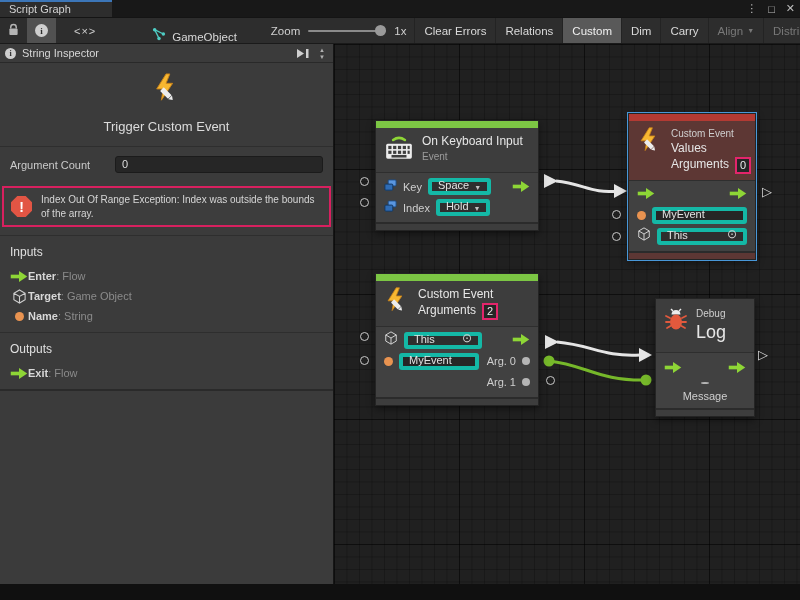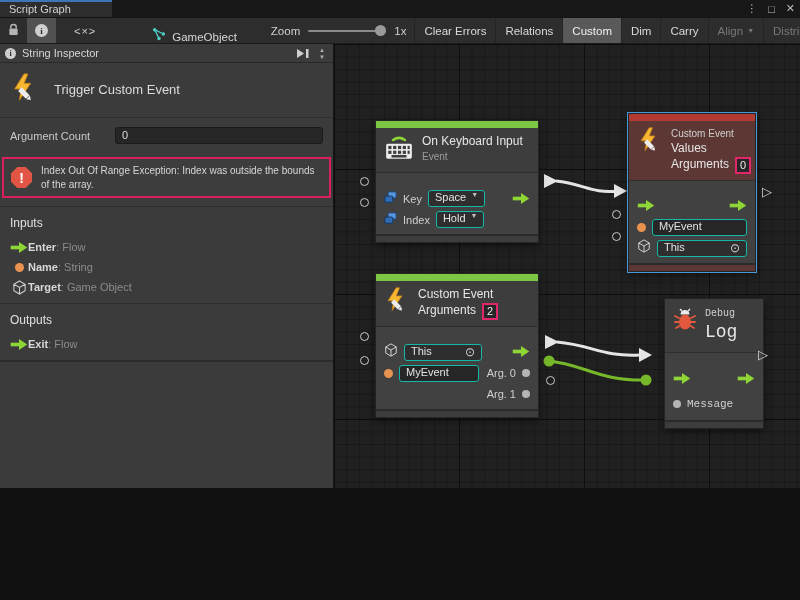--- a/index.html
+++ b/index.html
@@ -1,17 +1,17 @@
 <!DOCTYPE html>
 <html><head>
 <meta charset="utf-8">
 <style>
   * { margin:0; padding:0; box-sizing:border-box; }
   body { background:#101010; font-family:"Liberation Sans", sans-serif; }
-  .window { position:relative; width:800px; height:488px; background:#4d7c0f; overflow:hidden; color:#d4d4d4; }
+  .window { position:relative; width:800px; height:584px; background:#4d7c0f; overflow:hidden; color:#d4d4d4; }
 
   
   .tabbar { height:17px; background:#181818; position:relative; display:flex; }
   .tab { width:112px; background:#2d2d2d; border-top:2px solid #3c76b8; font-size:11px; color:#d2d2d2; padding:1px 0 0 9px; }
   .win-controls { position:absolute; right:5px; top:0; height:17px; display:flex; gap:11px; align-items:center; font-size:11px; color:#bdbdbd; }
   .win-controls span { cursor:default; }
 
   
   .toolbar { height:27px; background:#2d2d2d; border-top:1px solid #141414; border-bottom:1px solid #1a1a1a; display:flex; align-items:stretch; font-size:11.5px; white-space:nowrap; overflow:hidden; }
   .tb-icon-btn { display:flex; align-items:center; justify-content:center; padding:0 8px; }
@@ -32,21 +32,21 @@
   
   .main { display:flex; height:555px; }
 
   
   .inspector { width:334px; background:#3b3b3b; border-right:1px solid #161616; font-size:11px; }
   .insp-header { height:19px; border-bottom:1px solid #292929; display:flex; align-items:center; gap:6px; padding:0 5px; }
   .insp-header-title { color:#d6d6d6; flex:1; }
   .insp-header .info-circle { width:11px; height:11px; font-size:8px; }
   .dock-btn, .spinner { display:flex; align-items:center; }
   .spinner { flex-direction:column; gap:1px; font-size:6px; color:#b0b0b0; line-height:1; padding:0 3px; }
-  .insp-title-row { padding:10px 10px 12px; display:flex; align-items:center; gap:14px; border-bottom:1px solid #2e2e2e; }
+  .insp-title-row { padding:10px 10px 12px; display:flex; align-items:center; gap:14px; border-bottom:1px solid #2e2e2e;flex-direction:column; }
   .insp-title { font-size:13px; color:#dcdcdc; }
   .field-row { display:flex; align-items:center; padding:9px 10px 6px; }
   .field-label { flex:0 0 105px; color:#cacaca; }
   .field-input { flex:1; height:17px; background:#262626; border:1px solid #1b1b1b; border-radius:3px; padding:1px 6px; color:#dedede; font-size:11px; }
   .error-box { margin:7px 2px 8px; border:2px solid #d8205f; background:#3d3d3d; display:flex; gap:9px; align-items:center; padding:5px 7px; }
   .error-icon { flex:0 0 21px; width:21px; height:21px; background:#e25544; clip-path:polygon(30% 0,70% 0,100% 30%,100% 70%,70% 100%,30% 100%,0 70%,0 30%); color:#fff; font-weight:bold; font-size:14px; display:flex; align-items:center; justify-content:center; }
   .error-text { font-size:10px; line-height:1.35; color:#d6d6d6; }
   .section { border-top:1px solid #2e2e2e; padding-bottom:6px; }
   .section-title { font-size:12px; color:#e0e0e0; padding:9px 10px 7px; }
   .port-row { display:flex; align-items:center; padding:3px 10px; height:20px; }
@@ -67,40 +67,40 @@
       linear-gradient(to bottom, rgba(0,0,0,.22) 1px, transparent 1px);
     background-size:125px 125px,125px 125px,12.5px 12.5px,12.5px 12.5px; }
   .wires { position:absolute; left:0; top:0; pointer-events:none; }
 
   .node { position:absolute; border:1px solid #242424; box-shadow:0 3px 8px rgba(0,0,0,.45); }
   .topbar { height:7px; }
   .topbar.green { background:#7cc644; }
   .topbar.red { background:#b23a33; }
   .nhead { background:#3d3d3d; display:flex; gap:8px; padding:6px 8px; align-items:flex-start; }
   .nhead.maroon, .nfoot.maroon { background:#5d3734; }
-  .nbody { background:#414141; border-top:1px solid #2e2e2e; padding:15px 0 4px; }
+  .nbody { background:#414141; border-top:1px solid #2e2e2e; padding:3px 0 4px; }
   .nfoot { height:8px; background:#3d3d3d; border-top:2px solid #2b2b2b; }
   .node-title { font-size:12px; color:#e6e6e6; line-height:1.3; }
   .node-sub { font-size:10px; color:#9c9c9c; line-height:1.3; }
   .node-kind { font-size:10px; color:#cfcfcf; line-height:1.4; }
   .nrow { display:flex; align-items:center; gap:6px; padding:2px 8px; height:21px; }
   .nlabel { font-size:11px; color:#cfcfcf; }
-  .nfield, .ndrop { background:#262626; border:1px solid #14b8a6; border-radius:3px; height:17px; font-size:11px; color:#e2e2e2; display:flex; align-items:flex-start; padding:0 6px; gap:5px; }
+  .nfield, .ndrop { background:#262626; border:4px solid #14b8a6; border-radius:3px; height:17px; font-size:11px; color:#e2e2e2; display:flex; align-items:flex-end; padding:0 6px; gap:5px; }
   .ndrop { background:#2e2e2e; }
   .ndrop .caret { color:#c0c0c0; }
   .flow-arrow { width:18px; height:11px; flex:0 0 18px; }
   .push { margin-left:auto; }
   .count-badge { display:inline-flex; min-width:12px; height:17px; align-items:center; justify-content:center; background:#262626; border:2px solid #e3256b; padding:0 3px; font-size:11px; color:#eaeaea; margin-left:6px; }
   .selected { box-shadow:0 0 0 1px #4897d8, 0 3px 8px rgba(0,0,0,.45); }
   .target-glyph { color:#cfcfcf; font-size:12px; }
 
   #node-keyboard { left:41px; top:76px; width:164px; }
   #node-trigger  { left:294px; top:69px; width:128px; }
   #node-receiver { left:41px; top:229px; width:164px; }
-  #node-debug    { left:330px; top:254px; width:100px;font-family:Liberation Mono, monospace; }
+  #node-debug    { left:321px; top:254px; width:100px; }
   #node-debug .nhead { padding:8px 8px; }
 
   .ext-circle { position:absolute; width:9px; height:9px; border:1.5px solid #c9c9c9; border-radius:50%; }
   .ext-tri { position:absolute; color:#dadada; font-size:13px; line-height:1; }
 </style>
 </head>
 <body>
 
 <div class="window">
 
@@ -227,33 +227,33 @@
               <svg class="flow-arrow" viewBox="0 0 18 12">
                 <rect x="0" y="4" width="9" height="4" fill="#8ed636"></rect>
                 <polygon points="9,0 18,6 9,12" fill="#8ed636"></polygon>
               </svg>
             </span>
           <span class="port-name">Enter</span>
           <span class="port-type">: Flow</span>
         </div>
         <div class="port-row">
           <span class="port-icon">
-              <span class="dot orange"></span>
-            </span>
-          <span class="port-name">Name</span>
-          <span class="port-type">: String</span>
-        </div>
-        <div class="port-row">
-          <span class="port-icon">
               <svg width="15" height="15" viewBox="0 0 16 16">
                 <path d="M8 1 L14 4.5 V11.5 L8 15 L2 11.5 V4.5 Z M2 4.5 L8 8 L14 4.5 M8 8 V15" stroke="#cfcfcf" stroke-width="1.1" fill="none"></path>
               </svg>
             </span>
           <span class="port-name">Target</span>
           <span class="port-type">: Game Object</span>
+        </div>
+        <div class="port-row">
+          <span class="port-icon">
+              <span class="dot orange"></span>
+            </span>
+          <span class="port-name">Name</span>
+          <span class="port-type">: String</span>
         </div>
       </div>
 
       <div class="section">
         <div class="section-title">Outputs</div>
         <div class="port-row">
           <span class="port-icon">
               <svg class="flow-arrow" viewBox="0 0 18 12">
                 <rect x="0" y="4" width="9" height="4" fill="#8ed636"></rect>
                 <polygon points="9,0 18,6 9,12" fill="#8ed636"></polygon>
@@ -482,21 +482,21 @@
           <div class="nrow" style="height:24px;">
             <span><svg class="flow-arrow" viewBox="0 0 18 12">
                   <rect x="0" y="4" width="9" height="4" fill="#8ed636"></rect>
                   <polygon points="9,0 18,6 9,12" fill="#8ed636"></polygon>
                 </svg></span>
             <span class="push"><svg class="flow-arrow" viewBox="0 0 18 12">
                   <rect x="0" y="4" width="9" height="4" fill="#8ed636"></rect>
                   <polygon points="9,0 18,6 9,12" fill="#8ed636"></polygon>
                 </svg></span>
           </div>
-          <div class="nrow" style="height:24px;">
+          <div class="nrow" style="height:24px;flex-direction:column;">
             <span class="dot gray"></span>
             <span class="nlabel">Message</span>
           </div>
         </div>
         <div class="nfoot"></div>
       </div>
 
       <span class="ext-circle" style="left:26px;top:133px;"></span>
       <span class="ext-circle" style="left:26px;top:154px;"></span>
       <span class="ext-circle" style="left:278px;top:166px;"></span>

